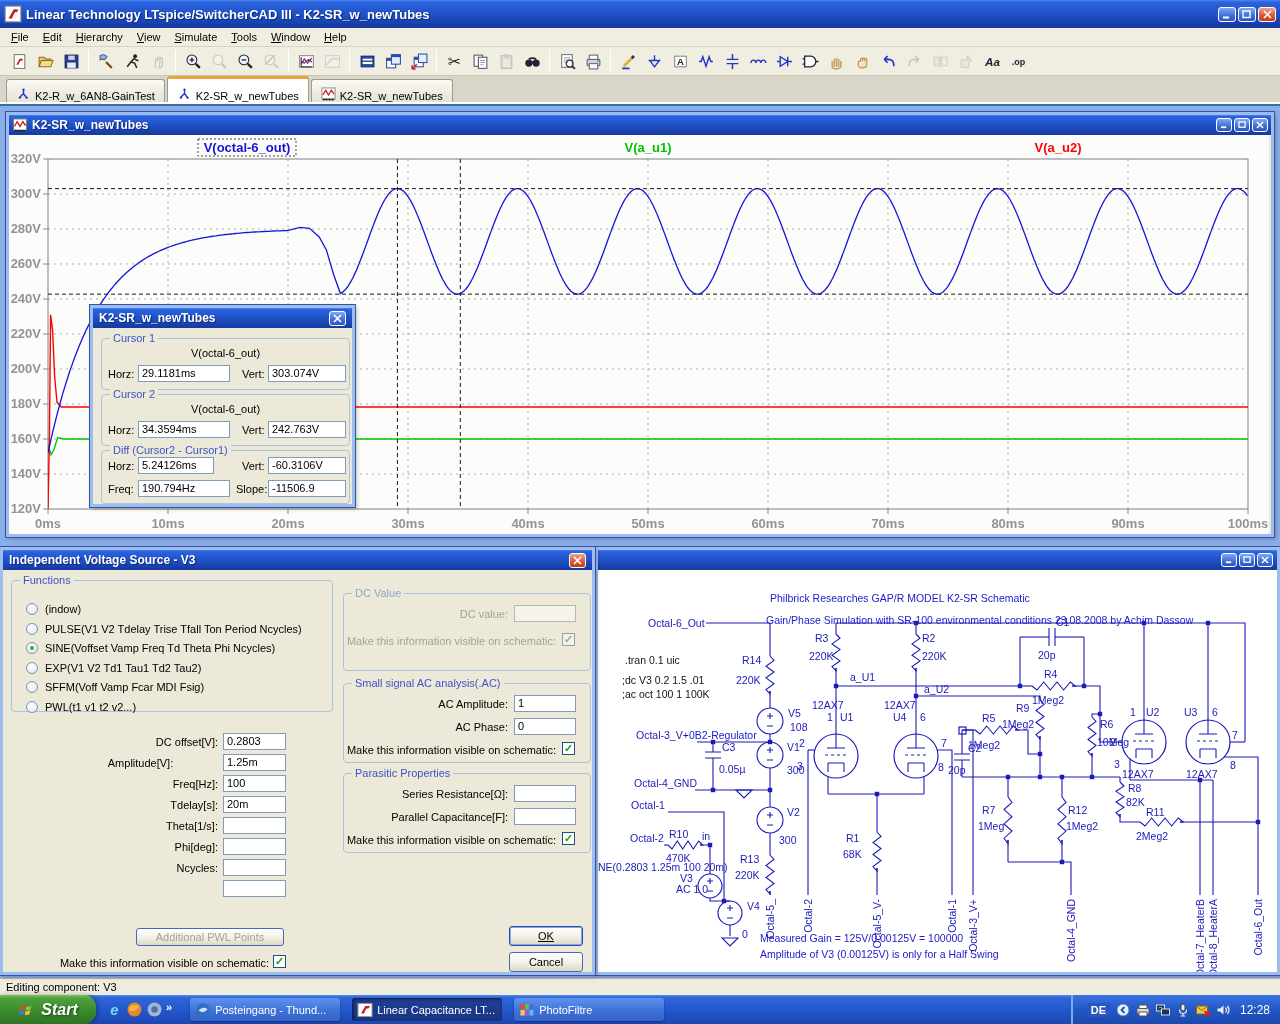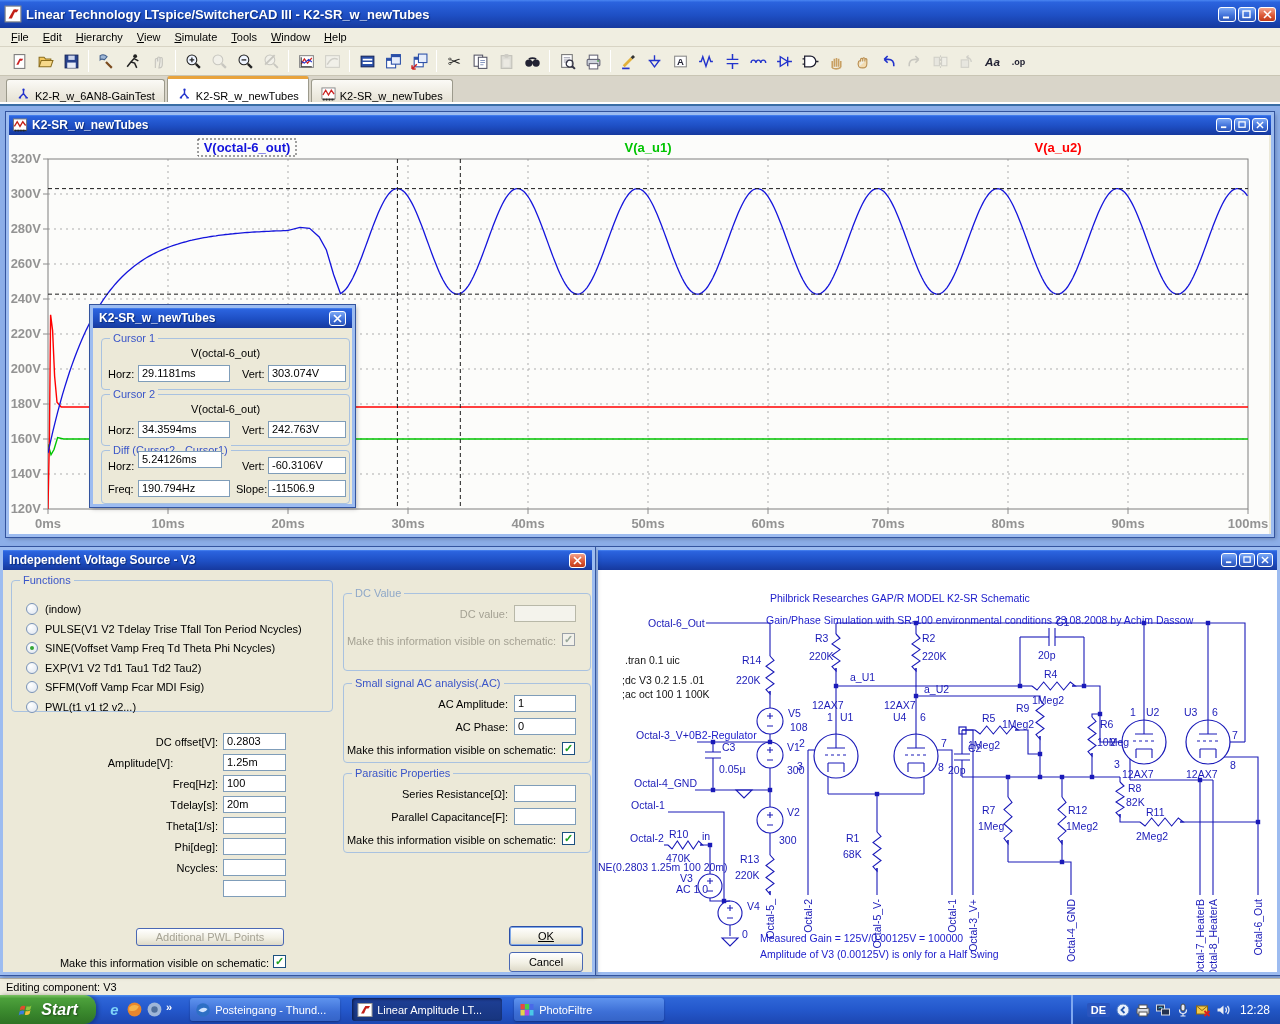--- a/index.html
+++ b/index.html
@@ -536,21 +536,21 @@
         <span class="grouplab">Cursor 2</span>
         <div class="lab" style="left:0;right:0;top:8px;text-align:center">V(octal-6_out)</div>
         <div class="lab" style="left:6px;top:29px">Horz:</div>
         <div class="field" style="left:36px;top:26px;width:92px;height:17px">34.3594ms</div>
         <div class="lab" style="left:140px;top:29px">Vert:</div>
         <div class="field" style="left:166px;top:26px;width:78px;height:17px">242.763V</div>
       </div>
       <div class="groupbox" style="left:8px;top:122px;width:249px;height:54px">
         <span class="grouplab">Diff (Cursor2 - Cursor1)</span>
         <div class="lab" style="left:6px;top:9px">Horz:</div>
-        <div class="field" style="left:36px;top:0;width:84px;height:17px">5.24126ms</div>
+        <div class="field" style="left:36px;top:6px;width:76px;height:17px">5.24126ms</div>
         <div class="lab" style="left:140px;top:9px">Vert:</div>
         <div class="field" style="left:166px;top:6px;width:78px;height:17px">-60.3106V</div>
         <div class="lab" style="left:6px;top:32px">Freq:</div>
         <div class="field" style="left:36px;top:29px;width:92px;height:17px">190.794Hz</div>
         <div class="lab" style="left:134px;top:32px">Slope:</div>
         <div class="field" style="left:166px;top:29px;width:78px;height:17px">-11506.9</div>
       </div>
     </div>
   </div>
 
@@ -926,21 +926,21 @@
             <path d="M3.5 8.5 q4 -4.5 9 -1.5 q-3 5.5 -9 1.5" fill="#CFE3FF"></path>
           </svg>
           <span>Posteingang - Thund...</span>
         </div>
         <div class="taskbtn active">
           <svg width="16" height="16" viewBox="0 0 16 16" style="flex:0 0 auto">
             <rect x="1" y="1.5" width="14" height="13" fill="#fff" stroke="#999"></rect>
             <path d="M4 11.5 L8.3 4 h2 L7 11.5 Z" fill="#C22018"></path>
             <path d="M9.3 4 h3.8 l-1.6 2.4 h-3.2" fill="#C22018"></path>
           </svg>
-          <span>Linear Amplitude LT...</span>
+          <span>Linear Capacitance LT...</span>
         </div>
         <div class="taskbtn">
           <svg width="16" height="16" viewBox="0 0 16 16" style="flex:0 0 auto">
             <rect x="1.5" y="2" width="4.2" height="5.5" fill="#E84A3A"></rect>
             <rect x="6" y="2" width="4.2" height="5.5" fill="#4ACB4A"></rect>
             <rect x="10.5" y="2" width="4" height="5.5" fill="#4A6AE8"></rect>
             <rect x="1.5" y="8" width="4.2" height="5.5" fill="#E8D24A"></rect>
             <rect x="6" y="8" width="4.2" height="5.5" fill="#B04AE8"></rect>
             <rect x="10.5" y="8" width="4" height="5.5" fill="#4AC8E8"></rect>
           </svg>

